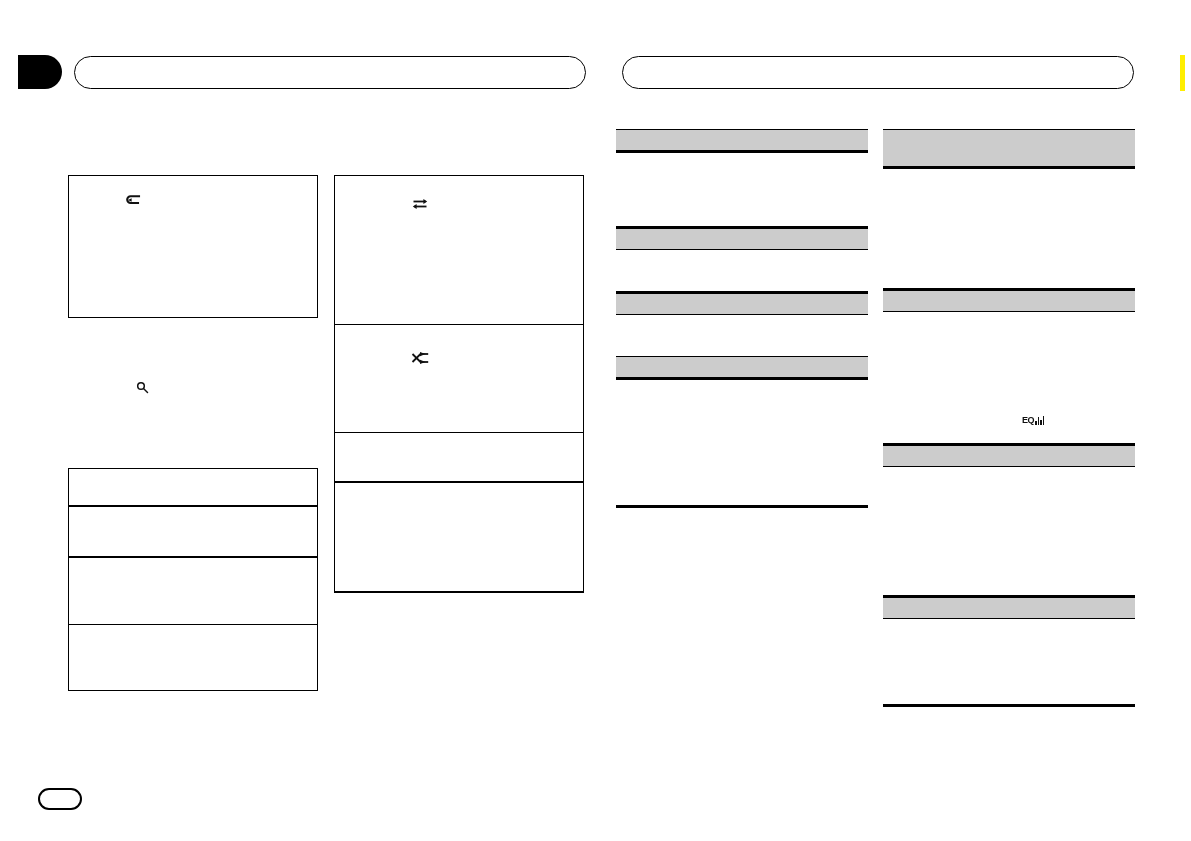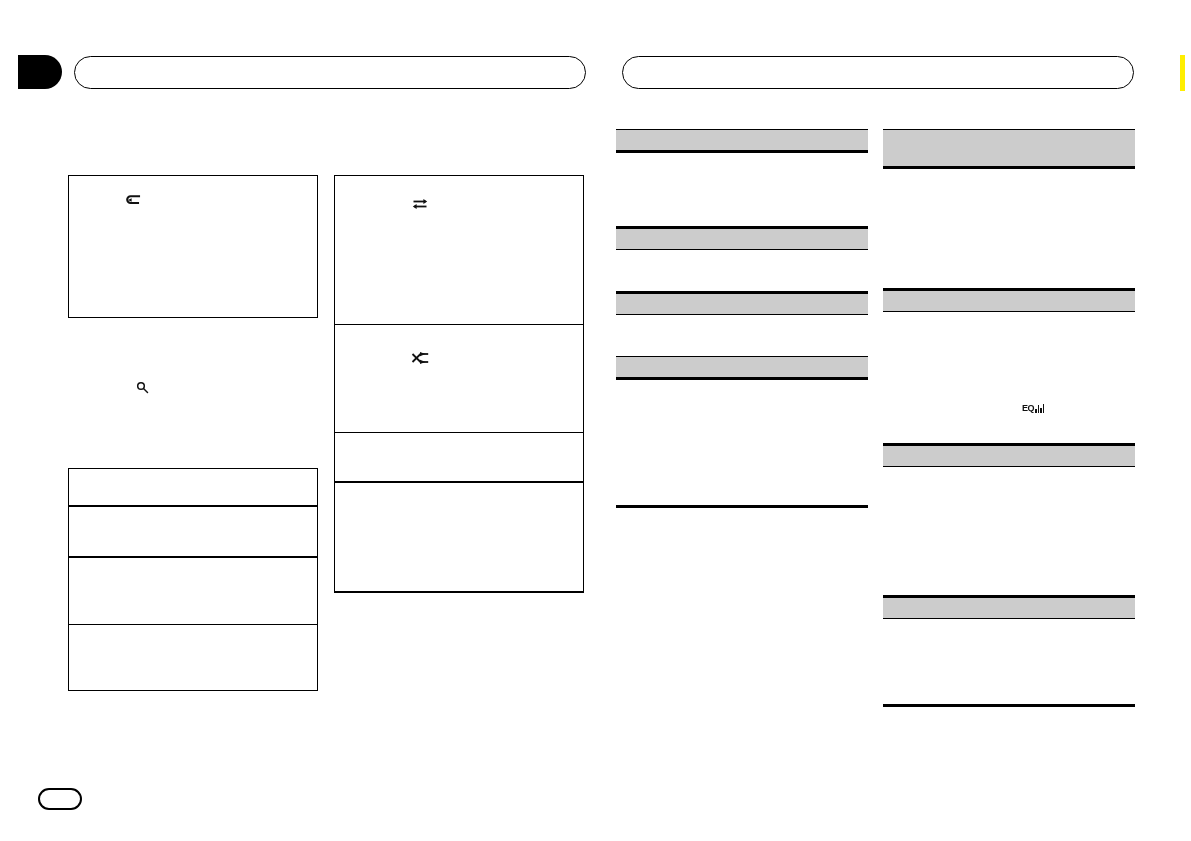--- a/index.html
+++ b/index.html
@@ -224,21 +224,21 @@
   <div class="graybar rule-top" style="left:616px; top:291px; width:252px; height:24px;"></div>
 
   <div class="graybar rule-bottom" style="left:616px; top:356px; width:252px; height:24px;"></div>
 
   <div class="hrule" style="left:616px; top:505px; width:252px;"></div>
 
   <div class="graybar rule-bottom" style="left:883px; top:129px; width:252px; height:40px;"></div>
 
   <div class="graybar rule-top" style="left:883px; top:288px; width:252px; height:24px;"></div>
 
-  <span class="eq-icon" style="left:1022px; top:404px;">
+  <span class="eq-icon" style="left:1022px; top:416px;">
     <span class="eq-text">EQ</span>
     <span class="eq-bars">
       <i style="height:4px;"></i>
       <i style="height:8px;"></i>
       <i style="height:5px;"></i>
       <i style="height:9px;"></i>
     </span>
   </span>
 
   <div class="graybar rule-top" style="left:883px; top:443px; width:252px; height:24px;"></div>

